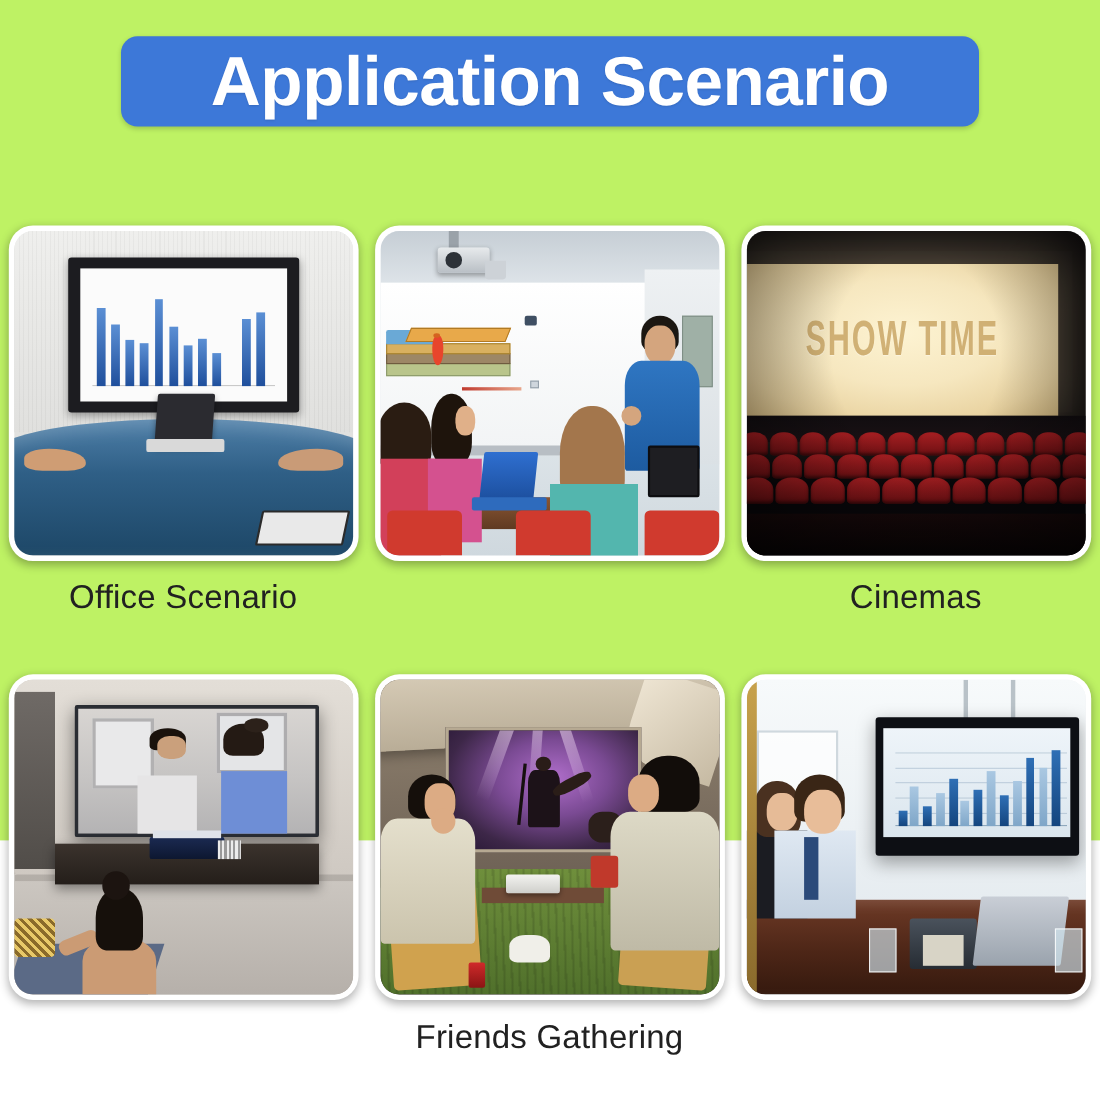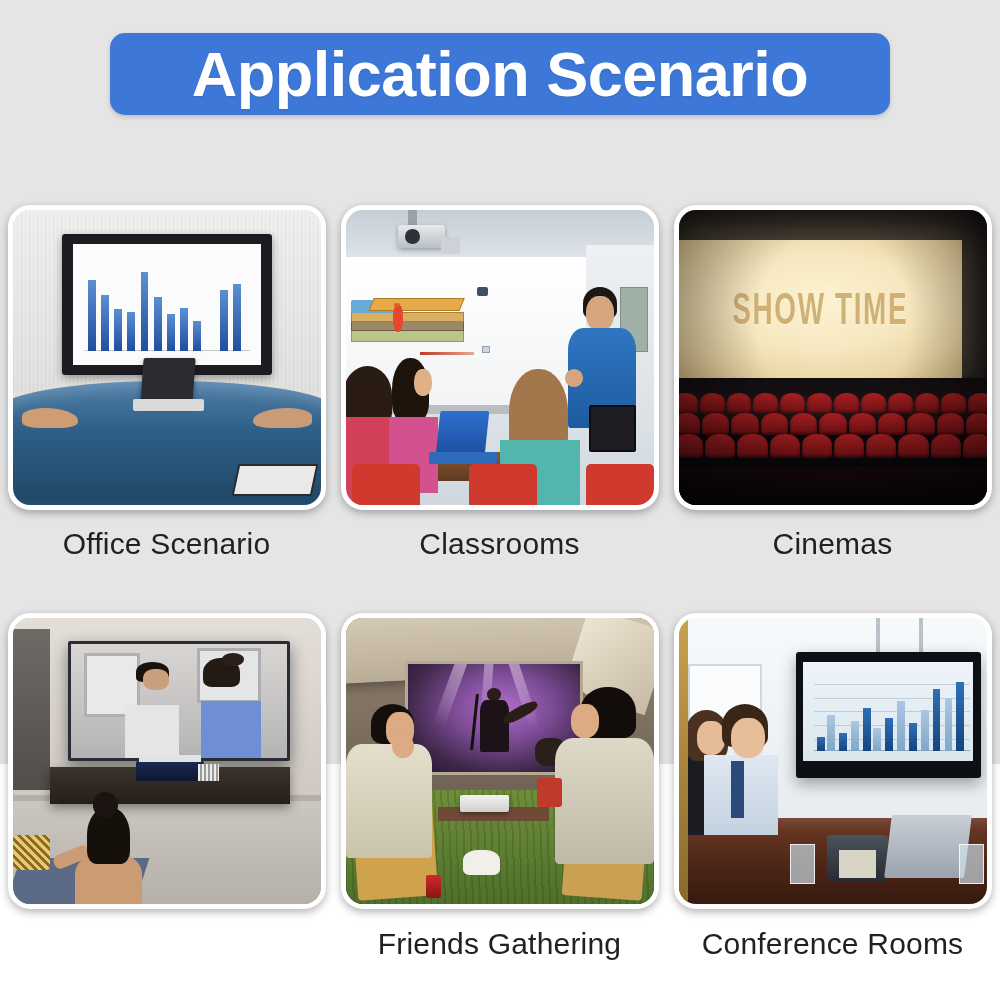--- a/index.html
+++ b/index.html
@@ -10,21 +10,21 @@
     height: 1000px;
     background: #ffffff;
     font-family: "Liberation Sans", sans-serif;
     overflow: hidden;
   }
 
   .page {
     position: relative;
     width: 1000px;
     height: 764px;
-    background: #e5e5e5;
+    background: #bef264;
   }
 
   
   .title-banner {
     position: absolute;
     left: 110px;
     top: 33px;
     width: 780px;
     height: 82px;
     background: #3d78d8;
@@ -810,21 +810,20 @@
             <div class="laptop-blue"></div>
             <div class="laptop-blue-b"></div>
             <div class="stu3-hair"></div>
             <div class="stu3-body"></div>
             <div class="tablet"></div>
             <div class="chair chair-1"></div>
             <div class="chair chair-2"></div>
             <div class="chair chair-3"></div>
           </div>
         </div>
-        <div class="caption">Classrooms</div>
       </div>
 
       <div class="cell">
         <div class="tile">
           <div class="photo s-cinema">
             <div class="screen-frame"></div>
             <div class="screen">
               <span class="showtime">SHOW TIME</span>
             </div>
             <div class="dark-band"></div>
@@ -987,17 +986,16 @@
             <div class="m-hair"></div>
             <div class="m-face"></div>
             <div class="phone"></div>
             <div class="phone-pad"></div>
             <div class="laptop"></div>
             <div class="glass-cup glass-1"></div>
             <div class="glass-cup glass-2"></div>
             <div class="side-strip"></div>
           </div>
         </div>
-        <div class="caption">Conference Rooms</div>
       </div>
     </div>
   </div>
 </div>
 
 </body></html>

